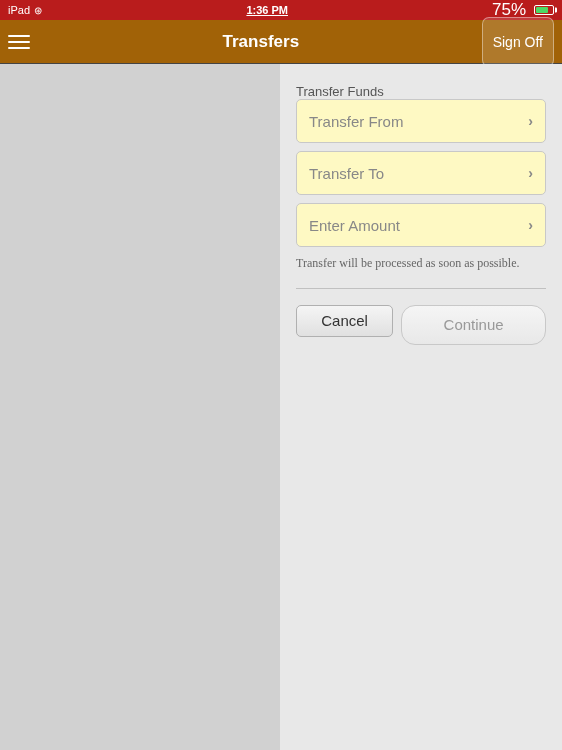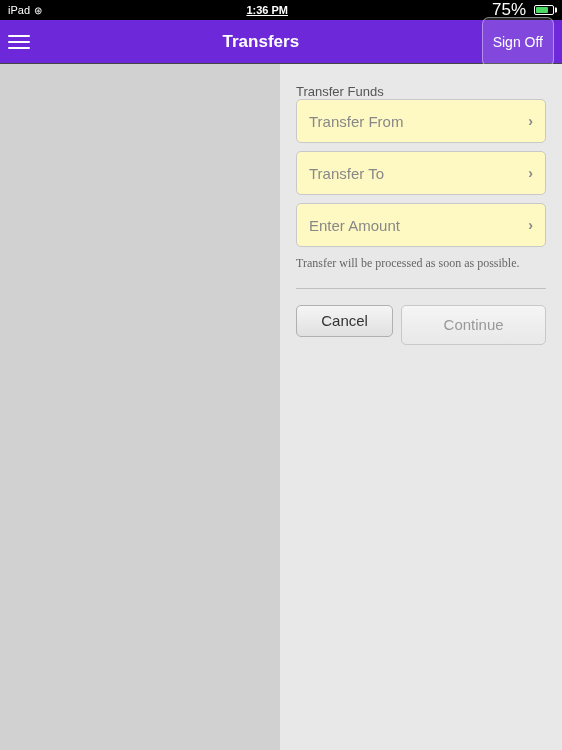--- a/index.html
+++ b/index.html
@@ -8,21 +8,21 @@
       width: 562px;
       height: 750px;
       font-family: -apple-system, 'Helvetica Neue', Helvetica, Arial, sans-serif;
       background: #d1d1d1;
       overflow: hidden;
     }
 
     
     .status-bar {
       height: 20px;
-      background: #000000;
+      background: #b91c1c;
       display: flex;
       align-items: center;
       justify-content: space-between;
       padding: 0 8px;
       font-size: 11px;
       color: #fff;
     }
     .status-left {
       display: flex;
       align-items: center;
@@ -71,21 +71,21 @@
     .battery-fill {
       height: 100%;
       width: 75%;
       background: #4cd964;
       border-radius: 1px;
     }
 
     
     .nav-bar {
       height: 44px;
-      background: #6d28d9;
+      background: #a16207;
       display: flex;
       align-items: center;
       justify-content: space-between;
       padding: 0 8px;
       border-bottom: 1px solid #444;
     }
     .nav-menu-btn {
       width: 32px;
       height: 32px;
       display: flex;
@@ -195,21 +195,21 @@
       font-size: 15px;
       color: #333;
       cursor: pointer;
       font-weight: 500;
     }
     .btn-continue {
       flex: 1.5;
       height: 40px;
       background: linear-gradient(to bottom, #f5f5f5, #e8e8e8);
       border: 1px solid #c8c8c8;
-      border-radius: 5px;
+      border-radius: 14px;
       font-size: 15px;
       color: #999;
       cursor: pointer;
     }
   </style>
 </head>
 <body>
 
 <div class="status-bar">
   <div class="status-left">

